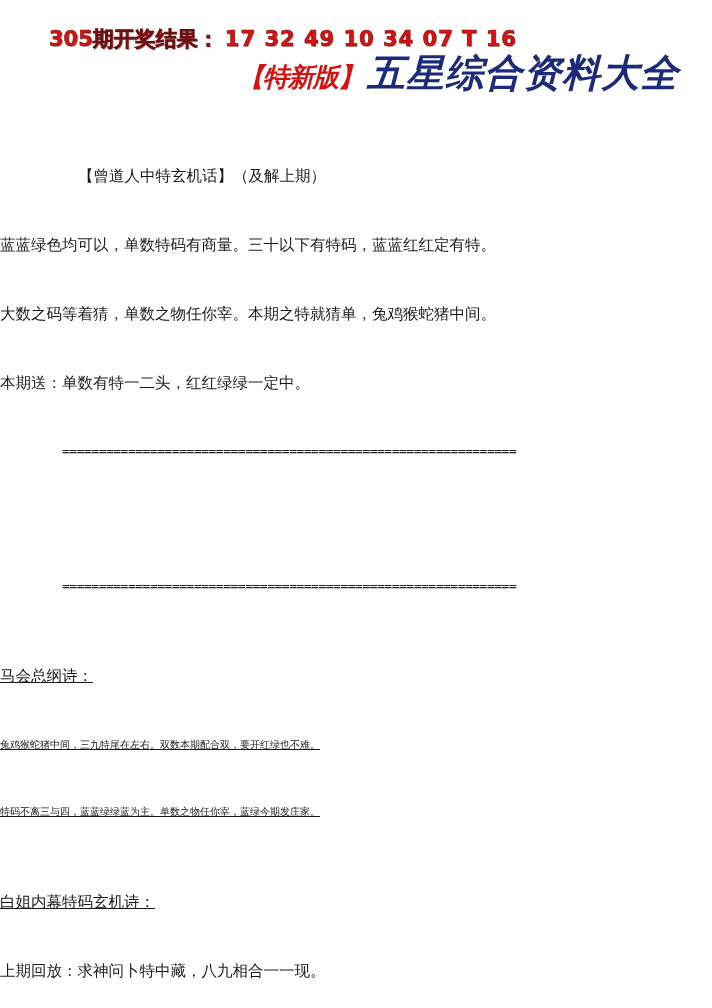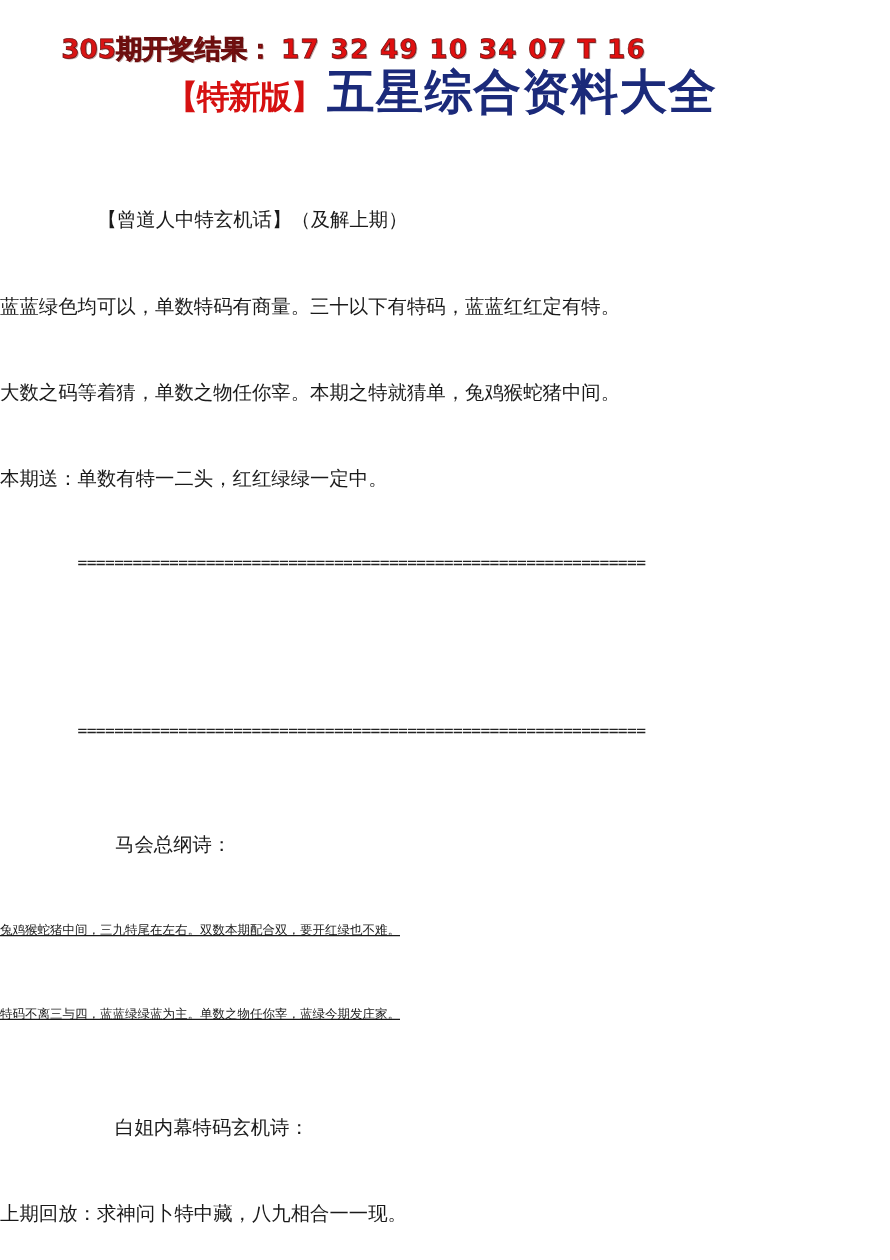--- a/index.html
+++ b/index.html
@@ -29,22 +29,23 @@
   #lottery-line .nums{
     color:#e01010;
     -webkit-text-stroke:0.6px #6b0f0f;
     text-shadow:1px 1px 0 rgba(60,0,0,.35);
     margin-left:6px;
     letter-spacing:1px;
   }
 
   #title-row{
     position:absolute;left:0;top:48px;width:652px;
-    text-align:center;white-space:nowrap;
+    text-align:right;white-space:nowrap;
     z-index:1;
+    font-style:italic;
   }
   #title-badge{
     font-size:26px;font-weight:bold;color:#d61111;
     vertical-align:baseline;
     letter-spacing:-1px;
   }
   #title-main{
     font-size:38px;font-weight:bold;color:#1b2a7a;
     letter-spacing:1px;margin-left:4px;
     vertical-align:baseline;
@@ -52,21 +53,21 @@
 
   
   #content{
     position:absolute;left:0;top:96px;width:712px;
     font-size:15.5px;
     line-height:23px;
     white-space:pre;
   }
   .ln{white-space:pre;}
   .ind1{padding-left:78px;}
-  .ind2{padding-left:92px;}
+  .ind2{text-decoration:underline;}
   .flush{}
   .tiny{font-size:10px;line-height:21px;text-decoration:underline;}
   .sep{
     padding-left:62px;font-size:13px;line-height:20px;
     color:#222;letter-spacing:-0.5px;
     font-family:"DejaVu Sans Mono","Liberation Mono",monospace;
   }
   .gap{height:23px;}
 </style>
 </head>

